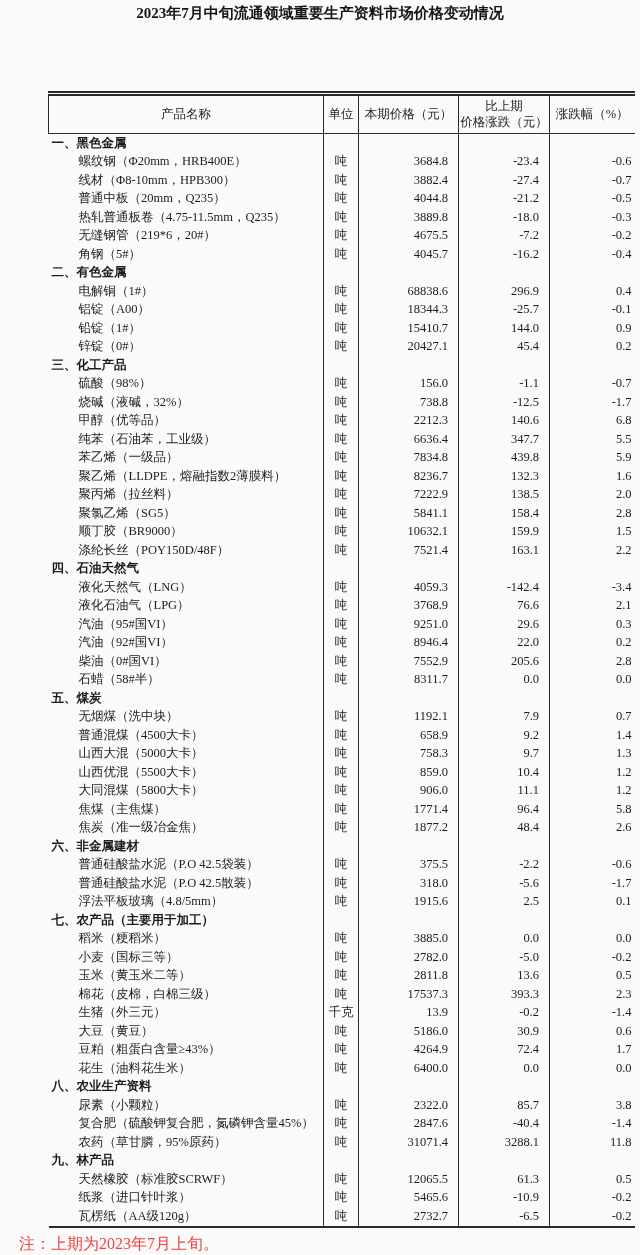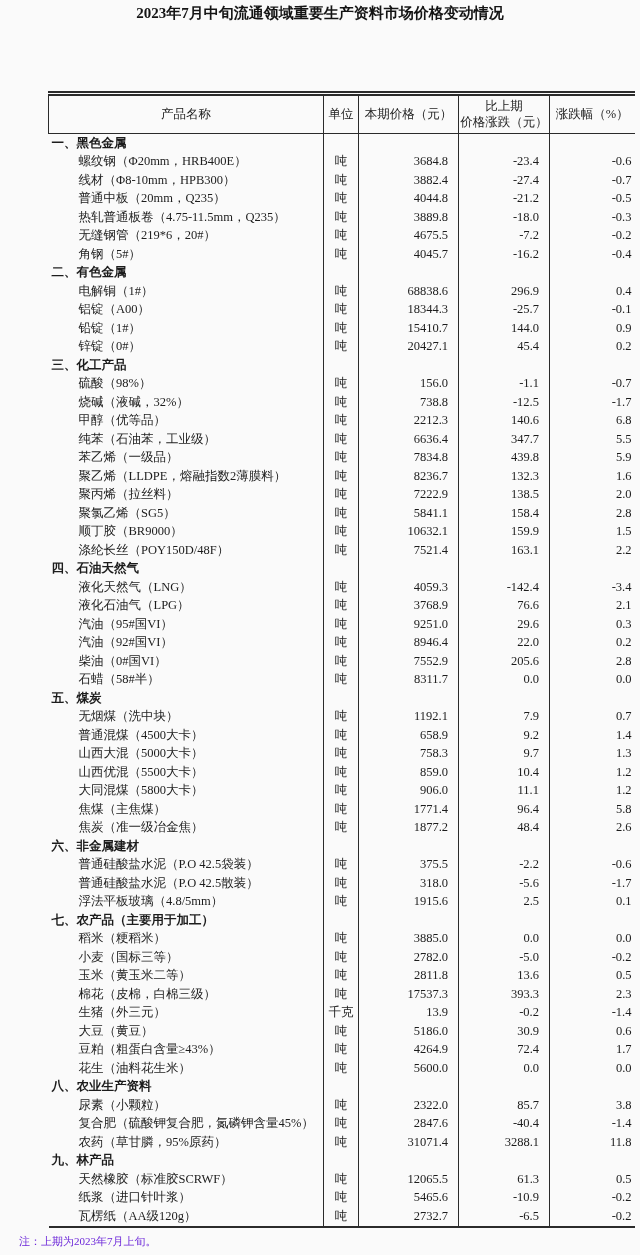--- a/index.html
+++ b/index.html
@@ -56,22 +56,22 @@
   }
   tbody td.name{padding-left:30px;}
   tr.section-row td.name{padding-left:3px;font-weight:bold;margin-top:8px;}
   td.unit{text-align:center;}
   td.num{text-align:right;padding-right:10px;}
   td.pct{text-align:right;padding-right:3px;}
   .footnote{
     position:absolute;
     left:19px;
     top:1234px;
-    font-size:11px;
-    color:#6d28d9;
+    font-size:16px;
+    color:#ef4444;
   }
 </style>
 </head>
 <body>
 
 <div class="page-title">2023年7月中旬流通领域重要生产资料市场价格变动情况</div>
 
 <div class="table-wrap">
   <table class="price-table">
     <colgroup>
@@ -440,21 +440,21 @@
         <tr>
           <td class="c1 name">豆粕（粗蛋白含量≥43%）</td>
           <td class="c2 unit">吨</td>
           <td class="c3 num">4264.9</td>
           <td class="c4 num">72.4</td>
           <td class="c5 pct">1.7</td>
         </tr>
         <tr>
           <td class="c1 name">花生（油料花生米）</td>
           <td class="c2 unit">吨</td>
-          <td class="c3 num">5600.0</td>
+          <td class="c3 num">6400.0</td>
           <td class="c4 num">0.0</td>
           <td class="c5 pct">0.0</td>
         </tr>
         <tr class="section-row">
           <td class="c1 name">八、农业生产资料</td>
           <td class="c2"></td>
           <td class="c3"></td>
           <td class="c4"></td>
           <td class="c5"></td>
         </tr>

